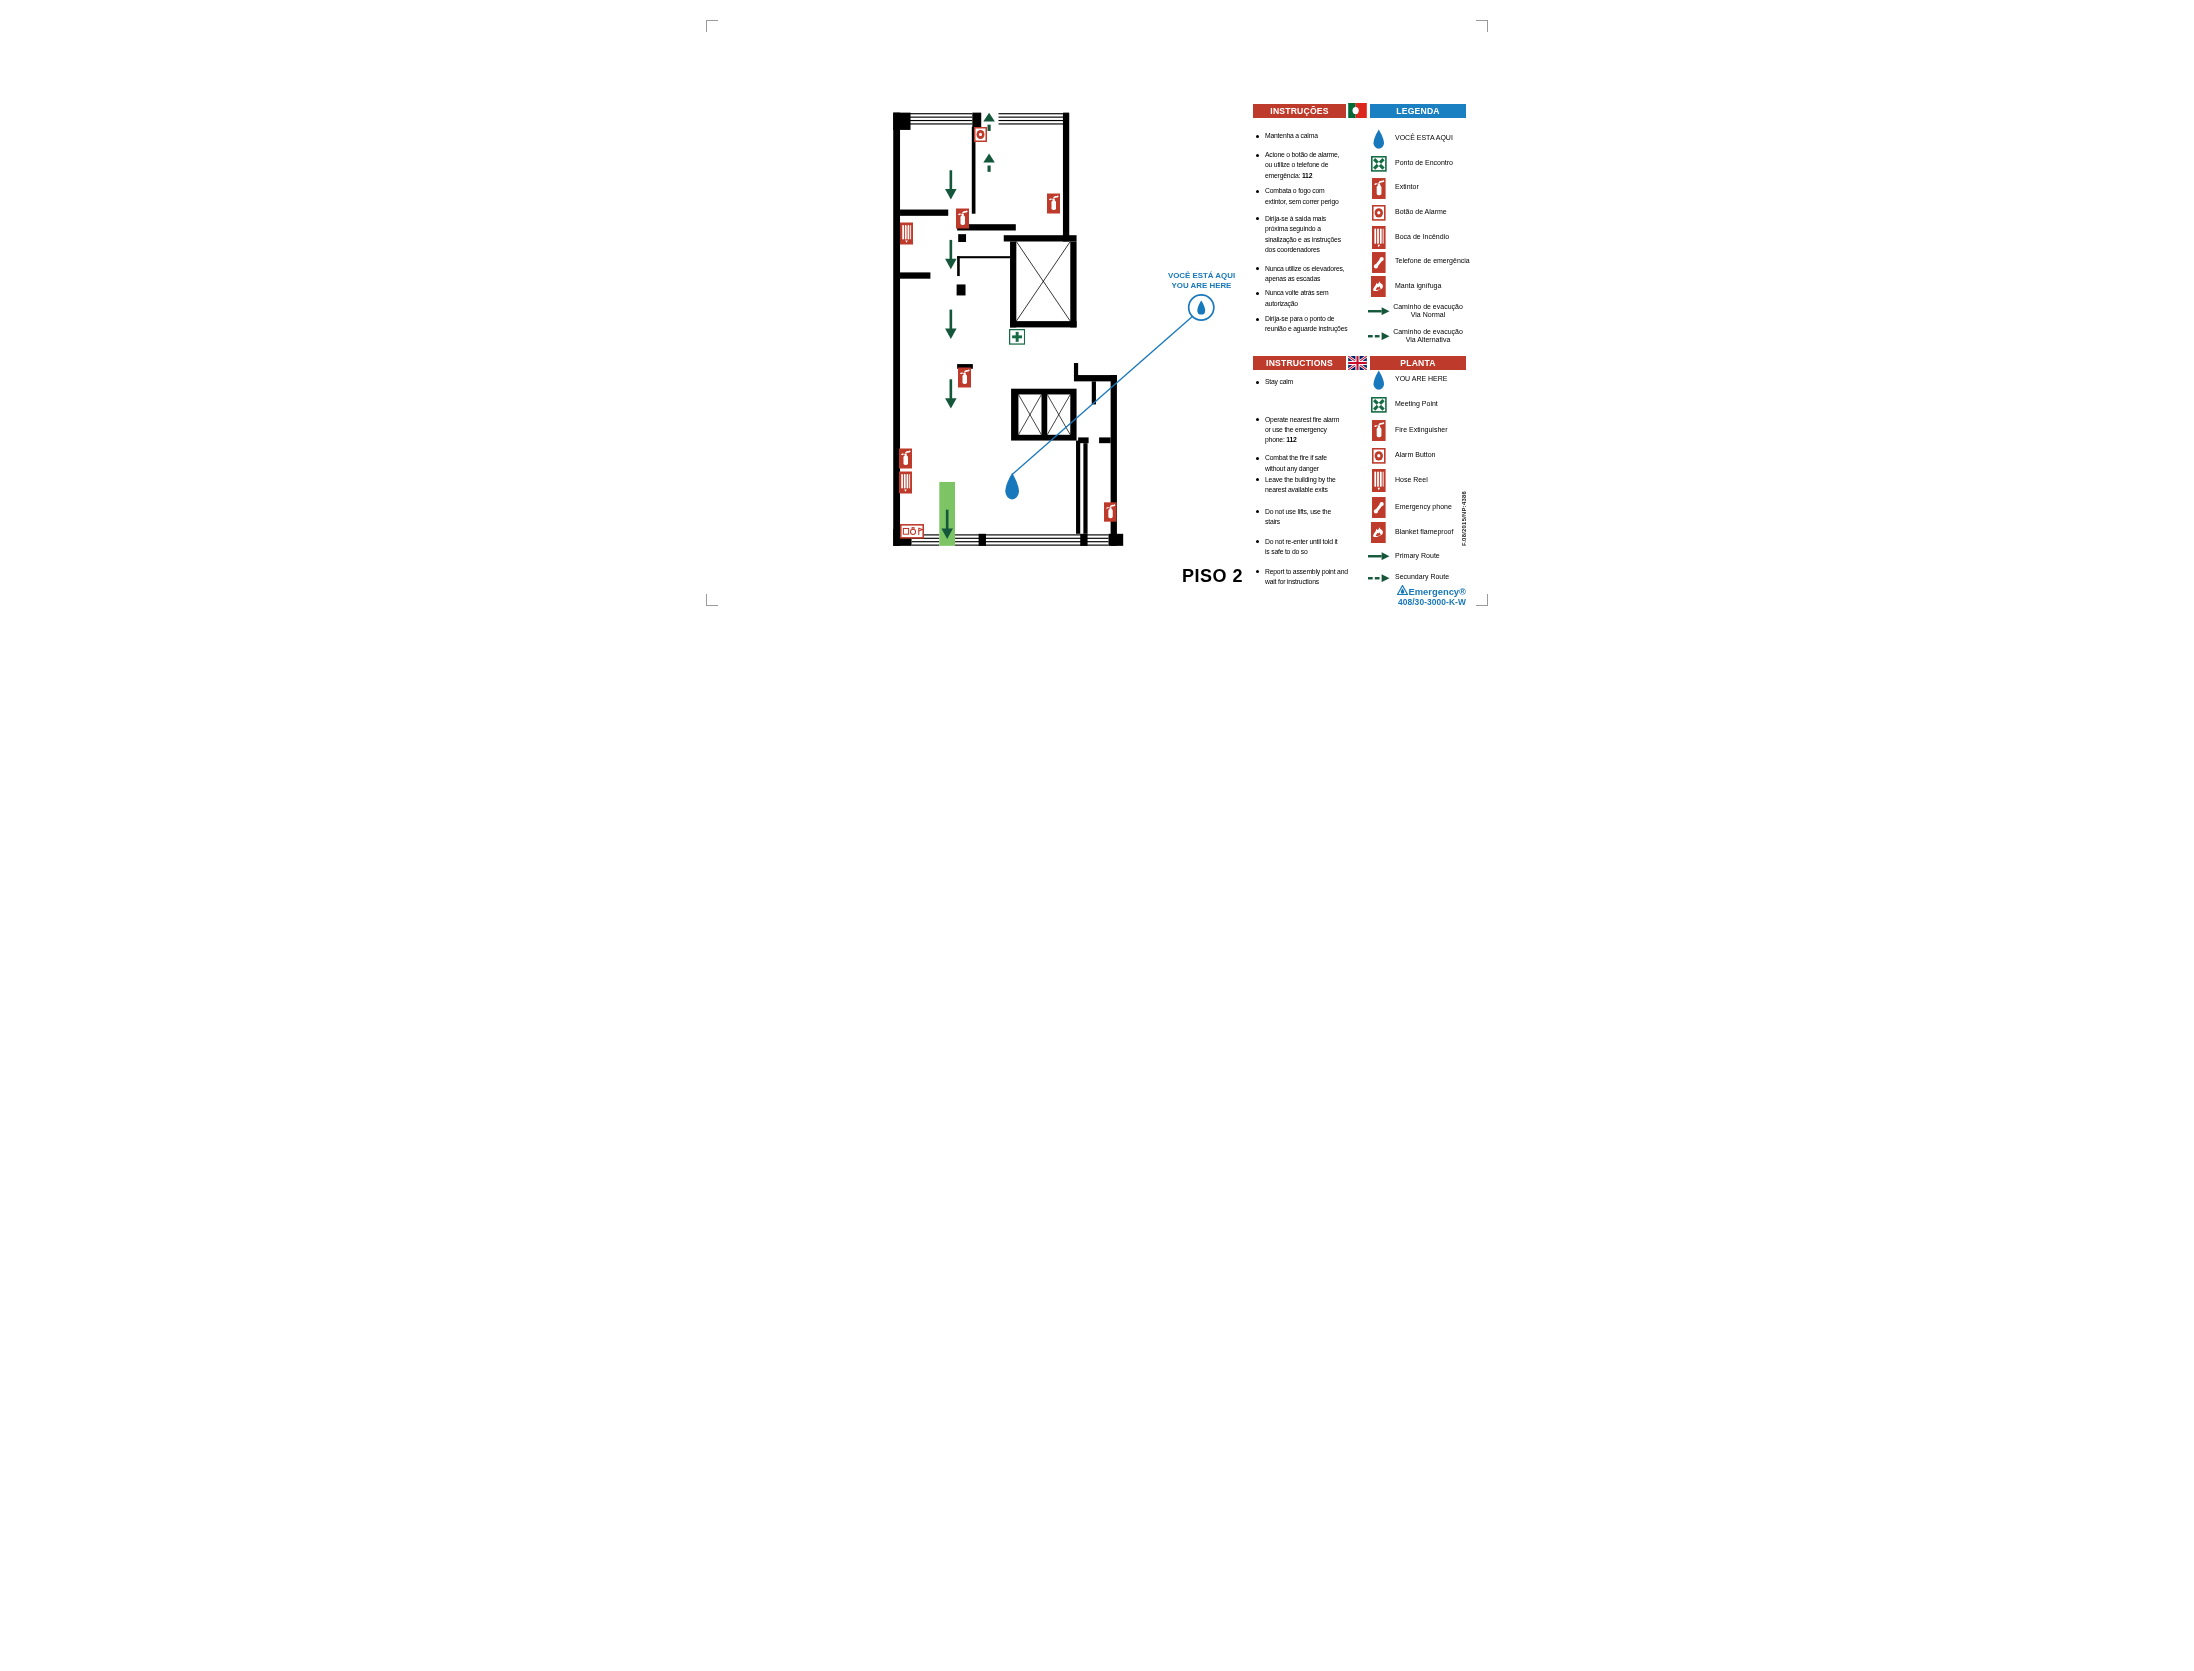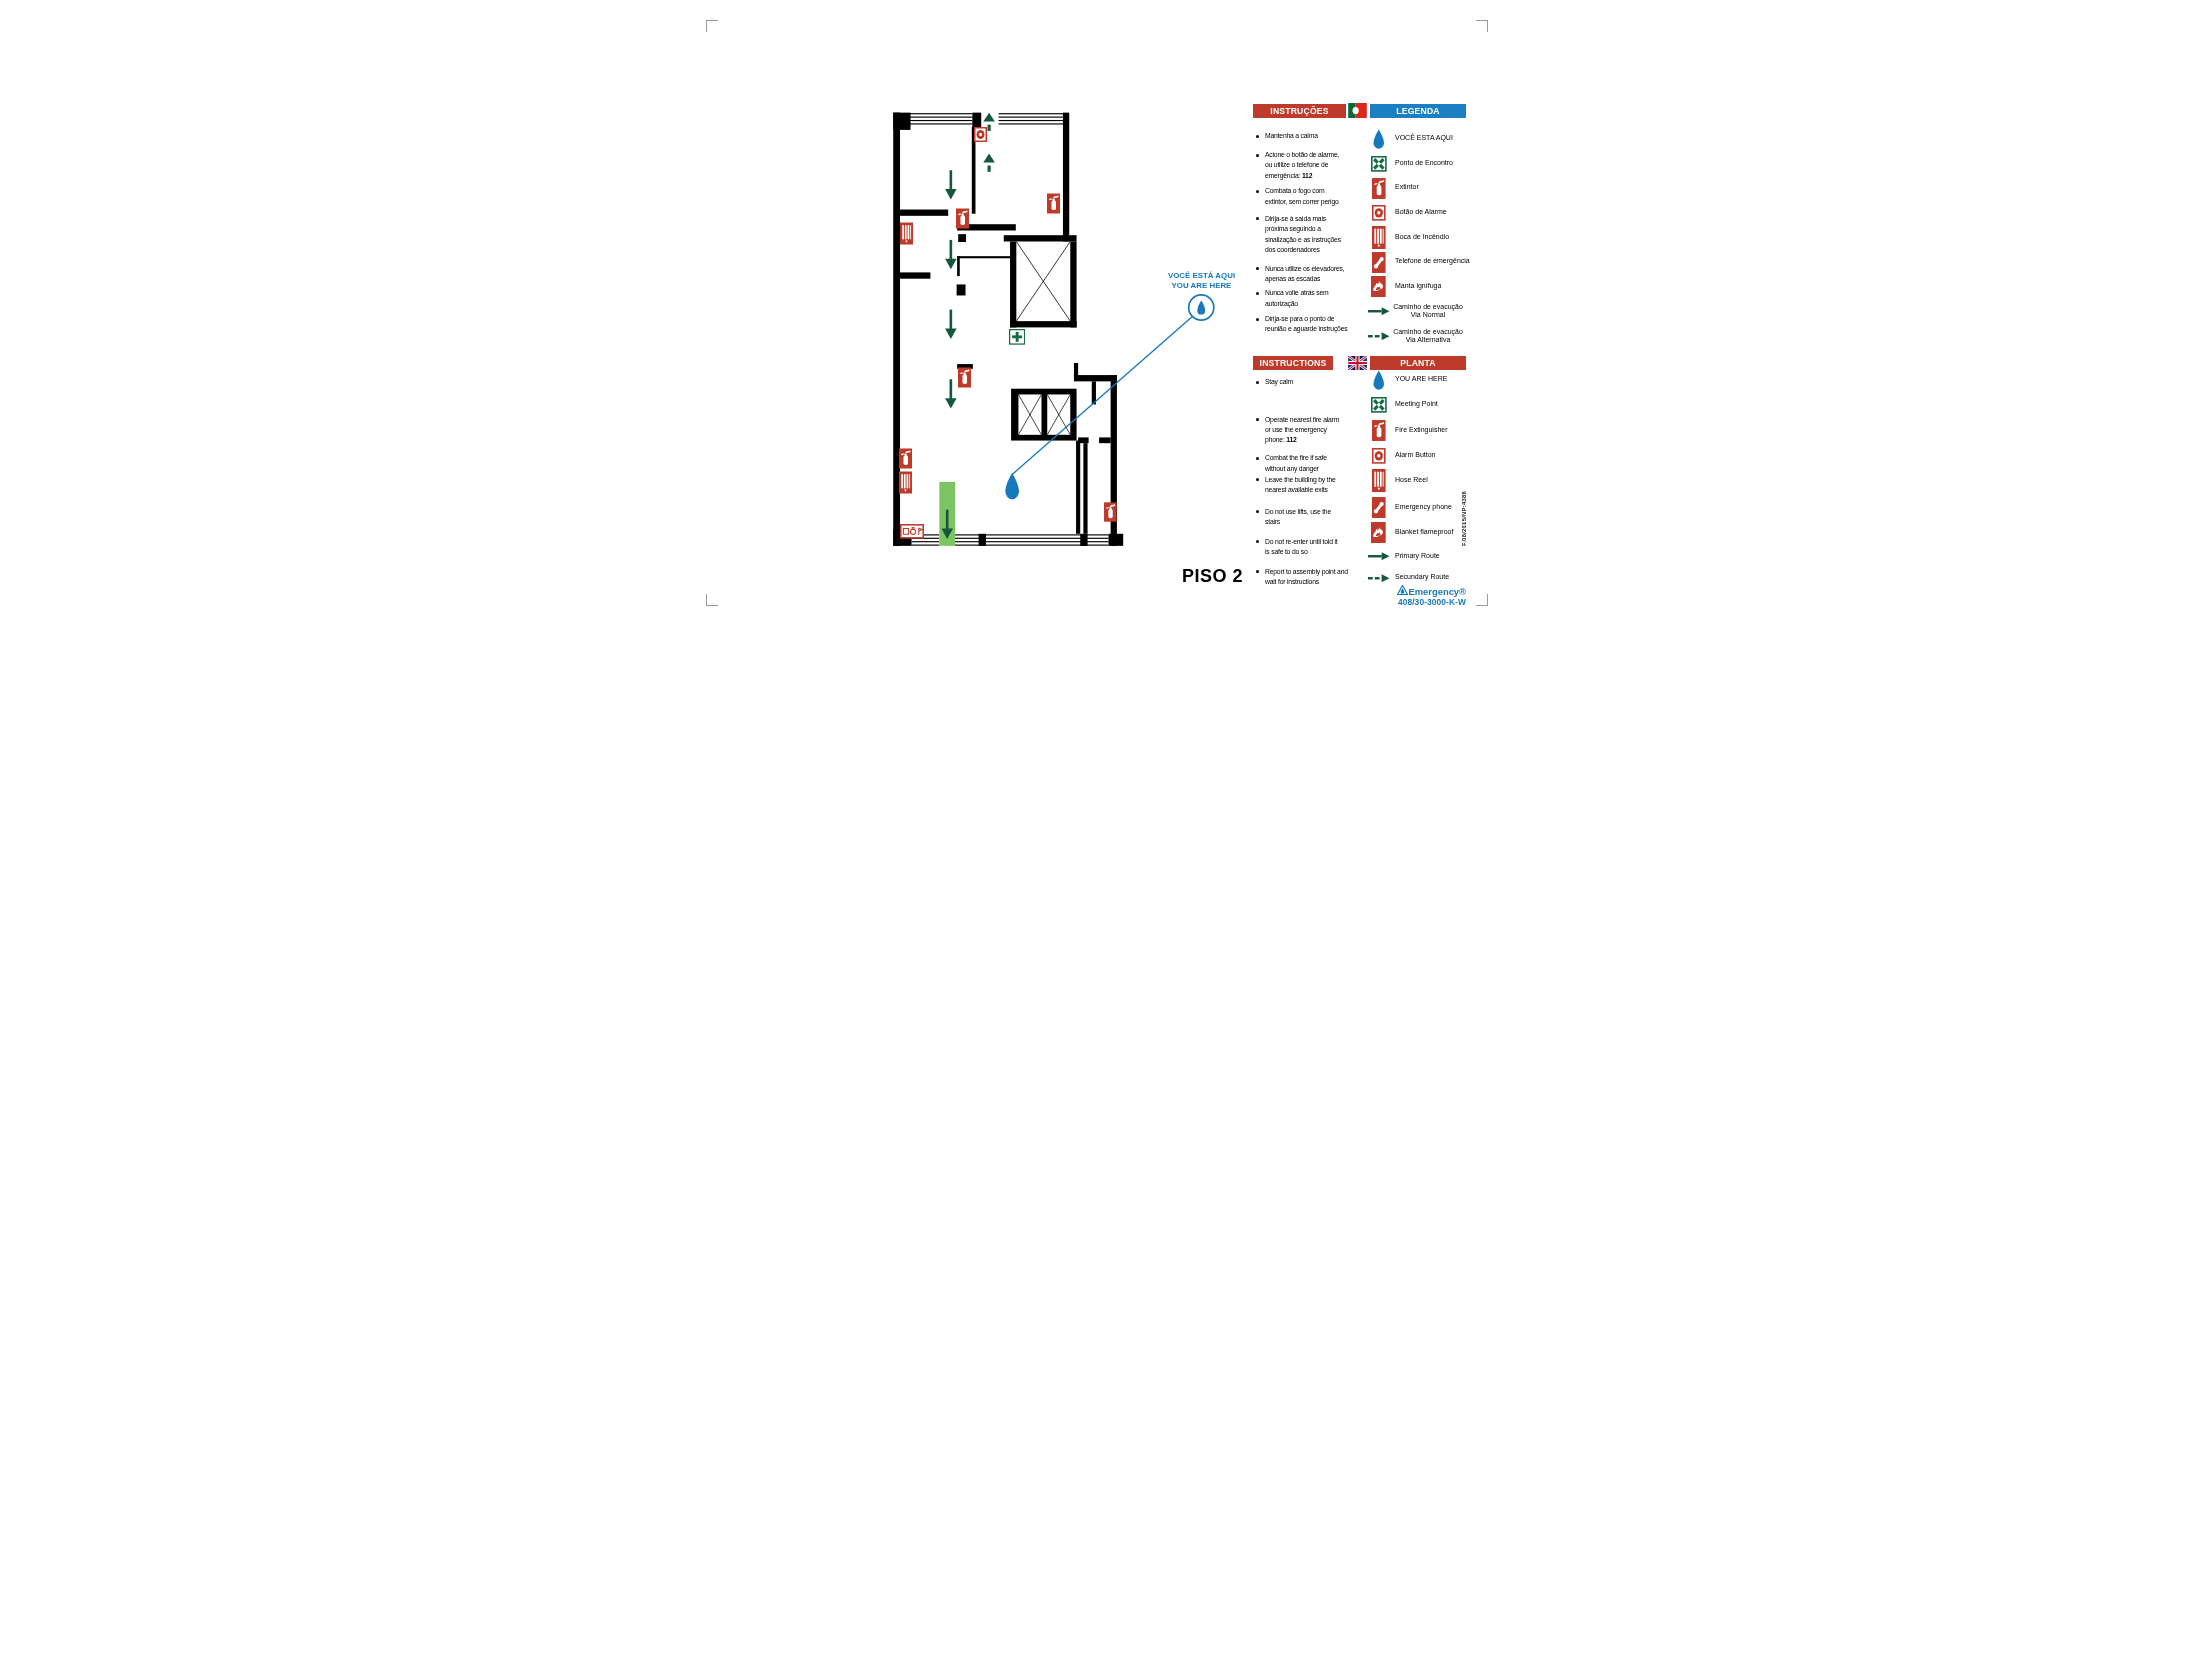--- a/index.html
+++ b/index.html
@@ -263,21 +263,21 @@
   </div>
   <div class="flag-box" id="pt-flag" style="left:662px;top:103px;"><svg width="19" height="15" viewBox="0 0 36 29">
         <rect width="14.4" height="29" fill="#046A38"></rect>
         <rect x="14.4" width="21.6" height="29" fill="#DA291C"></rect>
         <ellipse cx="14.4" cy="14.5" rx="6" ry="7" fill="#fff"></ellipse>
       </svg></div>
   <div class="hdr-bar" style="left: 684px; top: 104px; width: 96px; background: rgb(26, 128, 194);">
     <span>LEGENDA</span>
   </div>
 
-  <div class="hdr-bar" style="left: 567px; top: 356px; width: 80px; background: rgb(190, 58, 43);">
+  <div class="hdr-bar" style="left: 567px; top: 356px; width: 93px; background: rgb(190, 58, 43);">
     <span>INSTRUCTIONS</span>
   </div>
   <div class="flag-box" id="uk-flag" style="left:662px;top:356px;"><svg width="19" height="14" viewBox="0 0 36 27">
         <rect width="36" height="27" fill="#012169"></rect>
         <g stroke="#fff" stroke-width="5">
           <line x1="0" y1="0" x2="36" y2="27"></line>
           <line x1="36" y1="0" x2="0" y2="27"></line>
         </g>
         <g stroke="#C8102E" stroke-width="2">
           <line x1="0" y1="0" x2="36" y2="27"></line>

